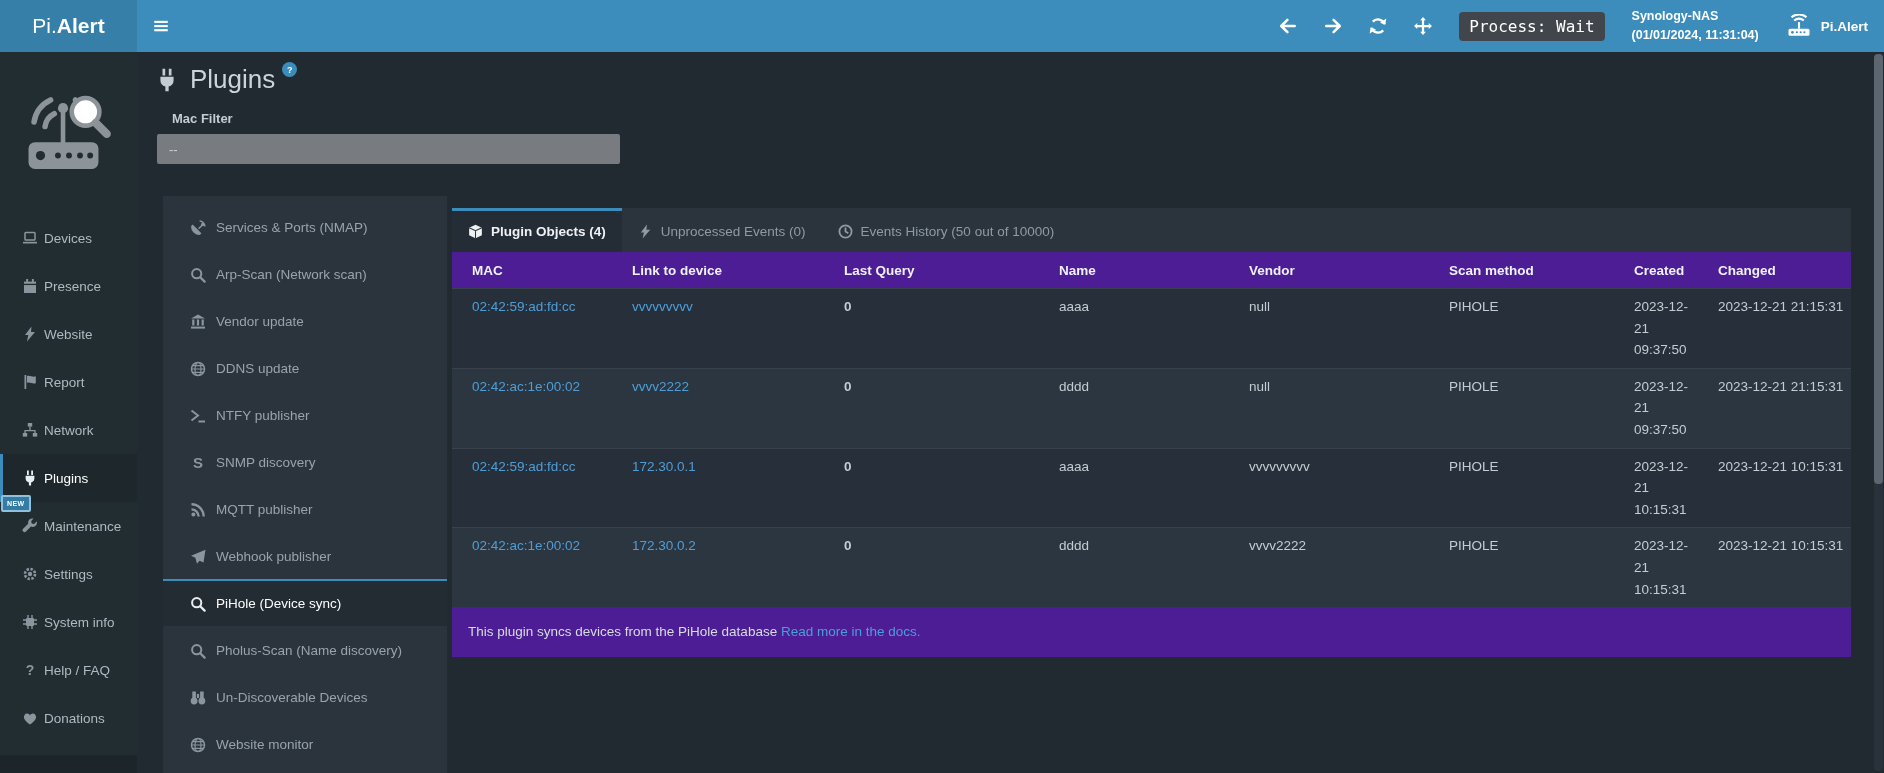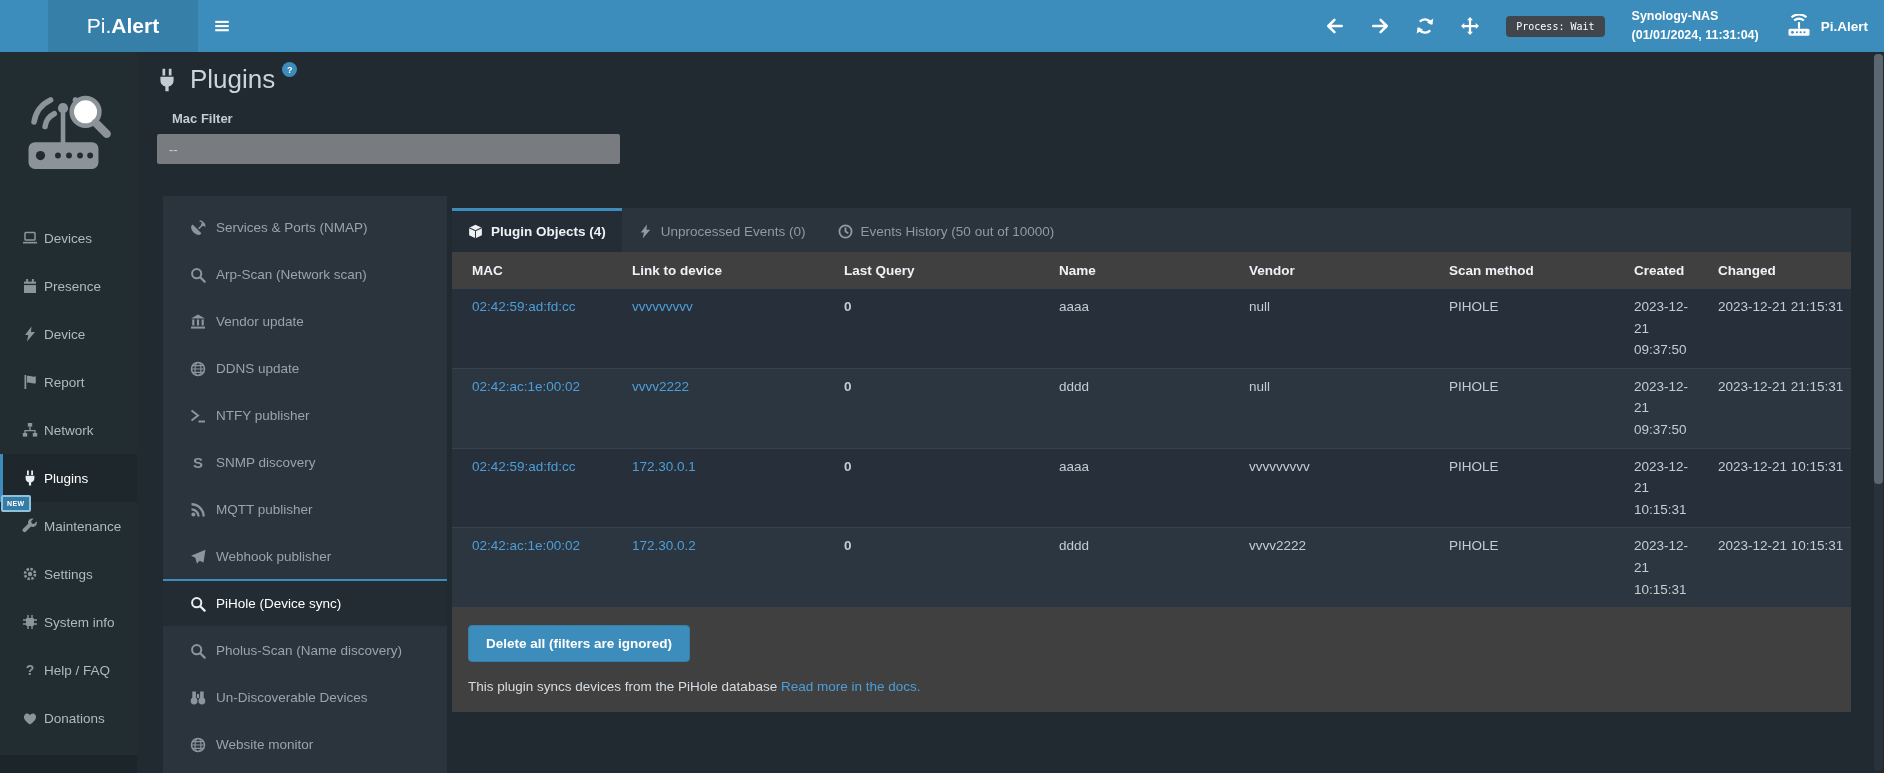--- a/index.html
+++ b/index.html
@@ -1,27 +1,27 @@
 <!DOCTYPE html>
 <html><head>
 <meta charset="utf-8">
 <style>
   * { box-sizing: border-box; margin: 0; padding: 0; }
   html,body { width:1884px; height:773px; overflow:hidden; }
   body { background:#222a31; font-family:"Liberation Sans",sans-serif; position:relative; }
 
   
   .navbar { position:absolute; top:0; left:0; width:1884px; height:52px; background:#3c8dbc; display:flex; align-items:stretch; z-index:10; }
-  .brand { width:150px; background:#367fa9; color:#fff; display:flex; align-items:center; justify-content:center; font-size:21px;margin-left:48px; }
+  .brand { width:137px; background:#367fa9; color:#fff; display:flex; align-items:center; justify-content:center; font-size:21px; }
   .brand b { font-weight:bold; }
   .hamburger { width:48px; display:flex; align-items:center; justify-content:center; color:#fff; font-size:15px; cursor:pointer; }
   .nav-right { margin-left:auto; display:flex; align-items:center; gap:27px; padding-right:16px; }
   .nav-ic { color:#fff; font-size:17px; width:18px; height:18px; display:inline-flex; cursor:pointer; }
   .nav-ic svg { width:100%; height:100%; }
-  .process-badge { font-family:"DejaVu Sans Mono","Liberation Mono",monospace; font-size:10px; color:#fff; background:#40464c; border-radius:4px; padding:5px 10px; letter-spacing:0; }
+  .process-badge { font-family:"DejaVu Sans Mono","Liberation Mono",monospace; font-size:16px; color:#fff; background:#40464c; border-radius:4px; padding:5px 10px; letter-spacing:0; }
   .host-info { color:#fff; font-size:12.5px; font-weight:bold; line-height:1.55; }
   .top-brand { display:flex; align-items:center; gap:9px; color:#ffffff; font-weight:bold; font-size:13.5px; }
   .top-brand .nav-ic { width:26px; height:24px; font-size:24px; }
 
   
   .sidebar { position:absolute; left:0; top:52px; width:137px; height:703px; background:#222d32; }
   .sidebar-bottom { position:absolute; left:0; top:755px; width:137px; height:18px; background:#1c2529; }
   .logo-wrap { height:162px; display:flex; align-items:center; justify-content:center; }
   .side-item { position:relative; height:48px; display:flex; align-items:center; gap:4px; padding-left:19px; color:#aeb9c2; font-size:13.5px; border-left:3px solid transparent; cursor:pointer; }
   .side-item .ic { width:18px; height:16px; color:#8a959e; display:inline-flex; flex:none; }
@@ -48,21 +48,21 @@
   .plugin-item.active { background:#232c33; color:#fff; border-top-color:#3c8dbc; }
   .plugin-item.active .ic { color:#e8eef2; }
 
   
   .tab-area { position:absolute; left:315px; top:156px; width:1399px; }
   .tab-row { display:flex; background:#2b343d; height:44px; }
   .tab { display:flex; align-items:center; gap:8px; padding:0 16px; color:#8f9aa4; font-size:13.5px; border-top:3px solid transparent; cursor:pointer; }
   .tab .ic { width:15px; height:15px; display:inline-flex; }
   .tab .ic svg { width:15px; height:15px; }
   .tab.active { background:#242d35; border-top-color:#3c8dbc; color:#eef2f5; font-weight:600; }
-  .tab-pane { background:#404040; padding-bottom:18px; }
+  .tab-pane { background:#4c1d95; padding-bottom:18px; }
   table.objects { width:100%; border-collapse:collapse; table-layout:fixed; font-size:13.5px; }
   table.objects th { text-align:left; padding:11px 6px 10px 20px; color:#eef2f6; font-weight:bold; }
   table.objects td { padding:7px 6px 7px 20px; color:#c4ccd3; vertical-align:top; border-top:1px solid #39424b; line-height:1.6; }
   table.objects tbody tr:nth-child(odd) td { background:#27303a; }
   table.objects tbody tr:nth-child(even) td { background:#2c3640; }
   .cell-link { color:#4d9ed8; cursor:pointer; }
   td.cell-zero { color:#fff; font-weight:bold; }
   .delete-btn { margin:18px 0 0 16px; background:#3c8dbc; border:1px solid #367fa9; color:#fff; font-weight:bold; font-size:13.5px; font-family:"Liberation Sans",sans-serif; padding:10px 17px; border-radius:4px; cursor:pointer; }
   .note { margin:17px 0 0 16px; font-size:13.5px; color:#d6dce1; }
   .note a { color:#4d9ed8; text-decoration:none; cursor:pointer; }
@@ -181,21 +181,21 @@
       </span>
       <span class="lbl">Presence</span>
     </div>
     <div class="side-item">
 
       <span class="ic">
         <svg viewBox="0 0 16 16" fill="currentColor">
           <path d="M9.5 0.5 3 9h3.3L5 15.5 13 6H9z"></path>
         </svg>
       </span>
-      <span class="lbl">Device</span>
+      <span class="lbl">Website</span>
     </div>
     <div class="side-item">
 
       <span class="ic">
         <svg viewBox="0 0 16 16" fill="currentColor">
           <path d="M2.5 1h1.7v14H2.5z"></path>
           <path d="M4.9 2.1c3-1.4 5.4 1.6 8.9.2v6.9c-3.5 1.4-5.9-1.6-8.9-.2z"></path>
         </svg>
       </span>
       <span class="lbl">Report</span>
@@ -494,21 +494,20 @@
               <td><span class="cell-link">172.30.0.2</span></td>
               <td class="cell-zero">0</td>
               <td>dddd</td>
               <td>vvvv2222</td>
               <td>PIHOLE</td>
               <td>2023-12-21 10:15:31</td>
               <td>2023-12-21 10:15:31</td>
             </tr>
         </tbody>
       </table>
-      <button class="delete-btn">Delete all (filters are ignored)</button>
       <div class="note">
         <span>This plugin syncs devices from the PiHole database</span>
         <a>Read more in the docs.</a>
       </div>
     </div>
   </div>
 </div>
 
 <div class="scrollbar">
   <div class="scroll-thumb"></div>

